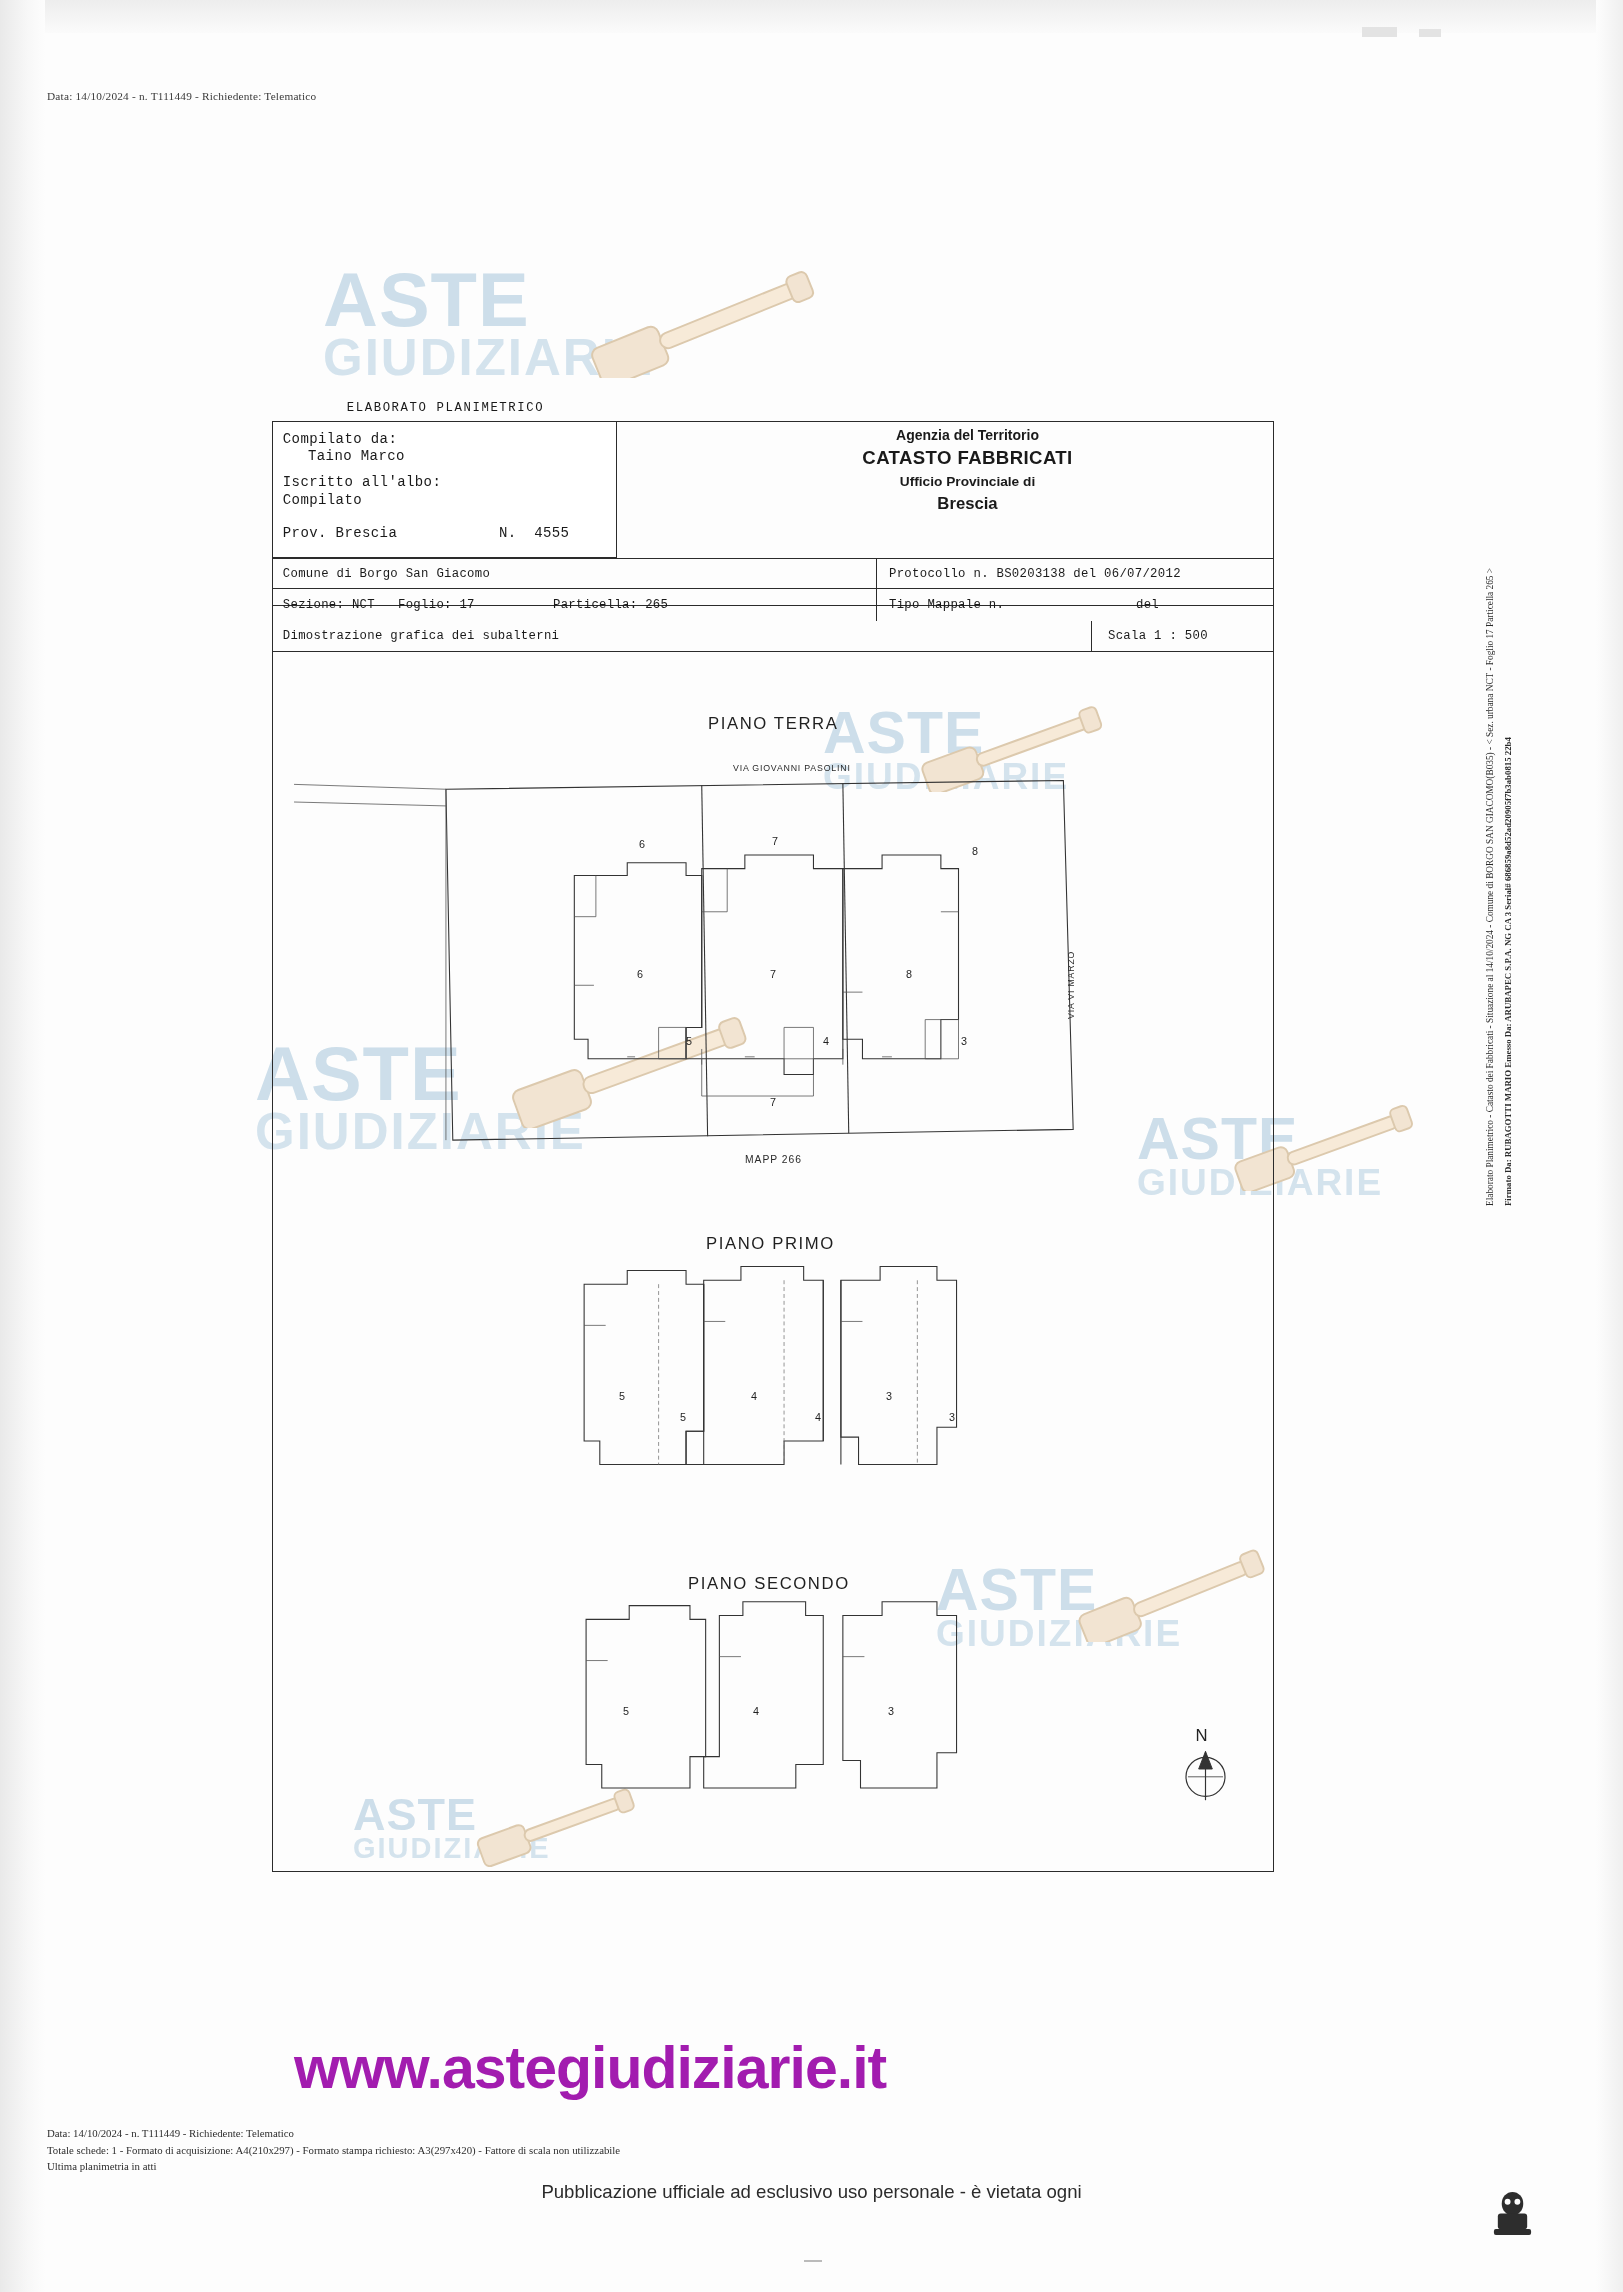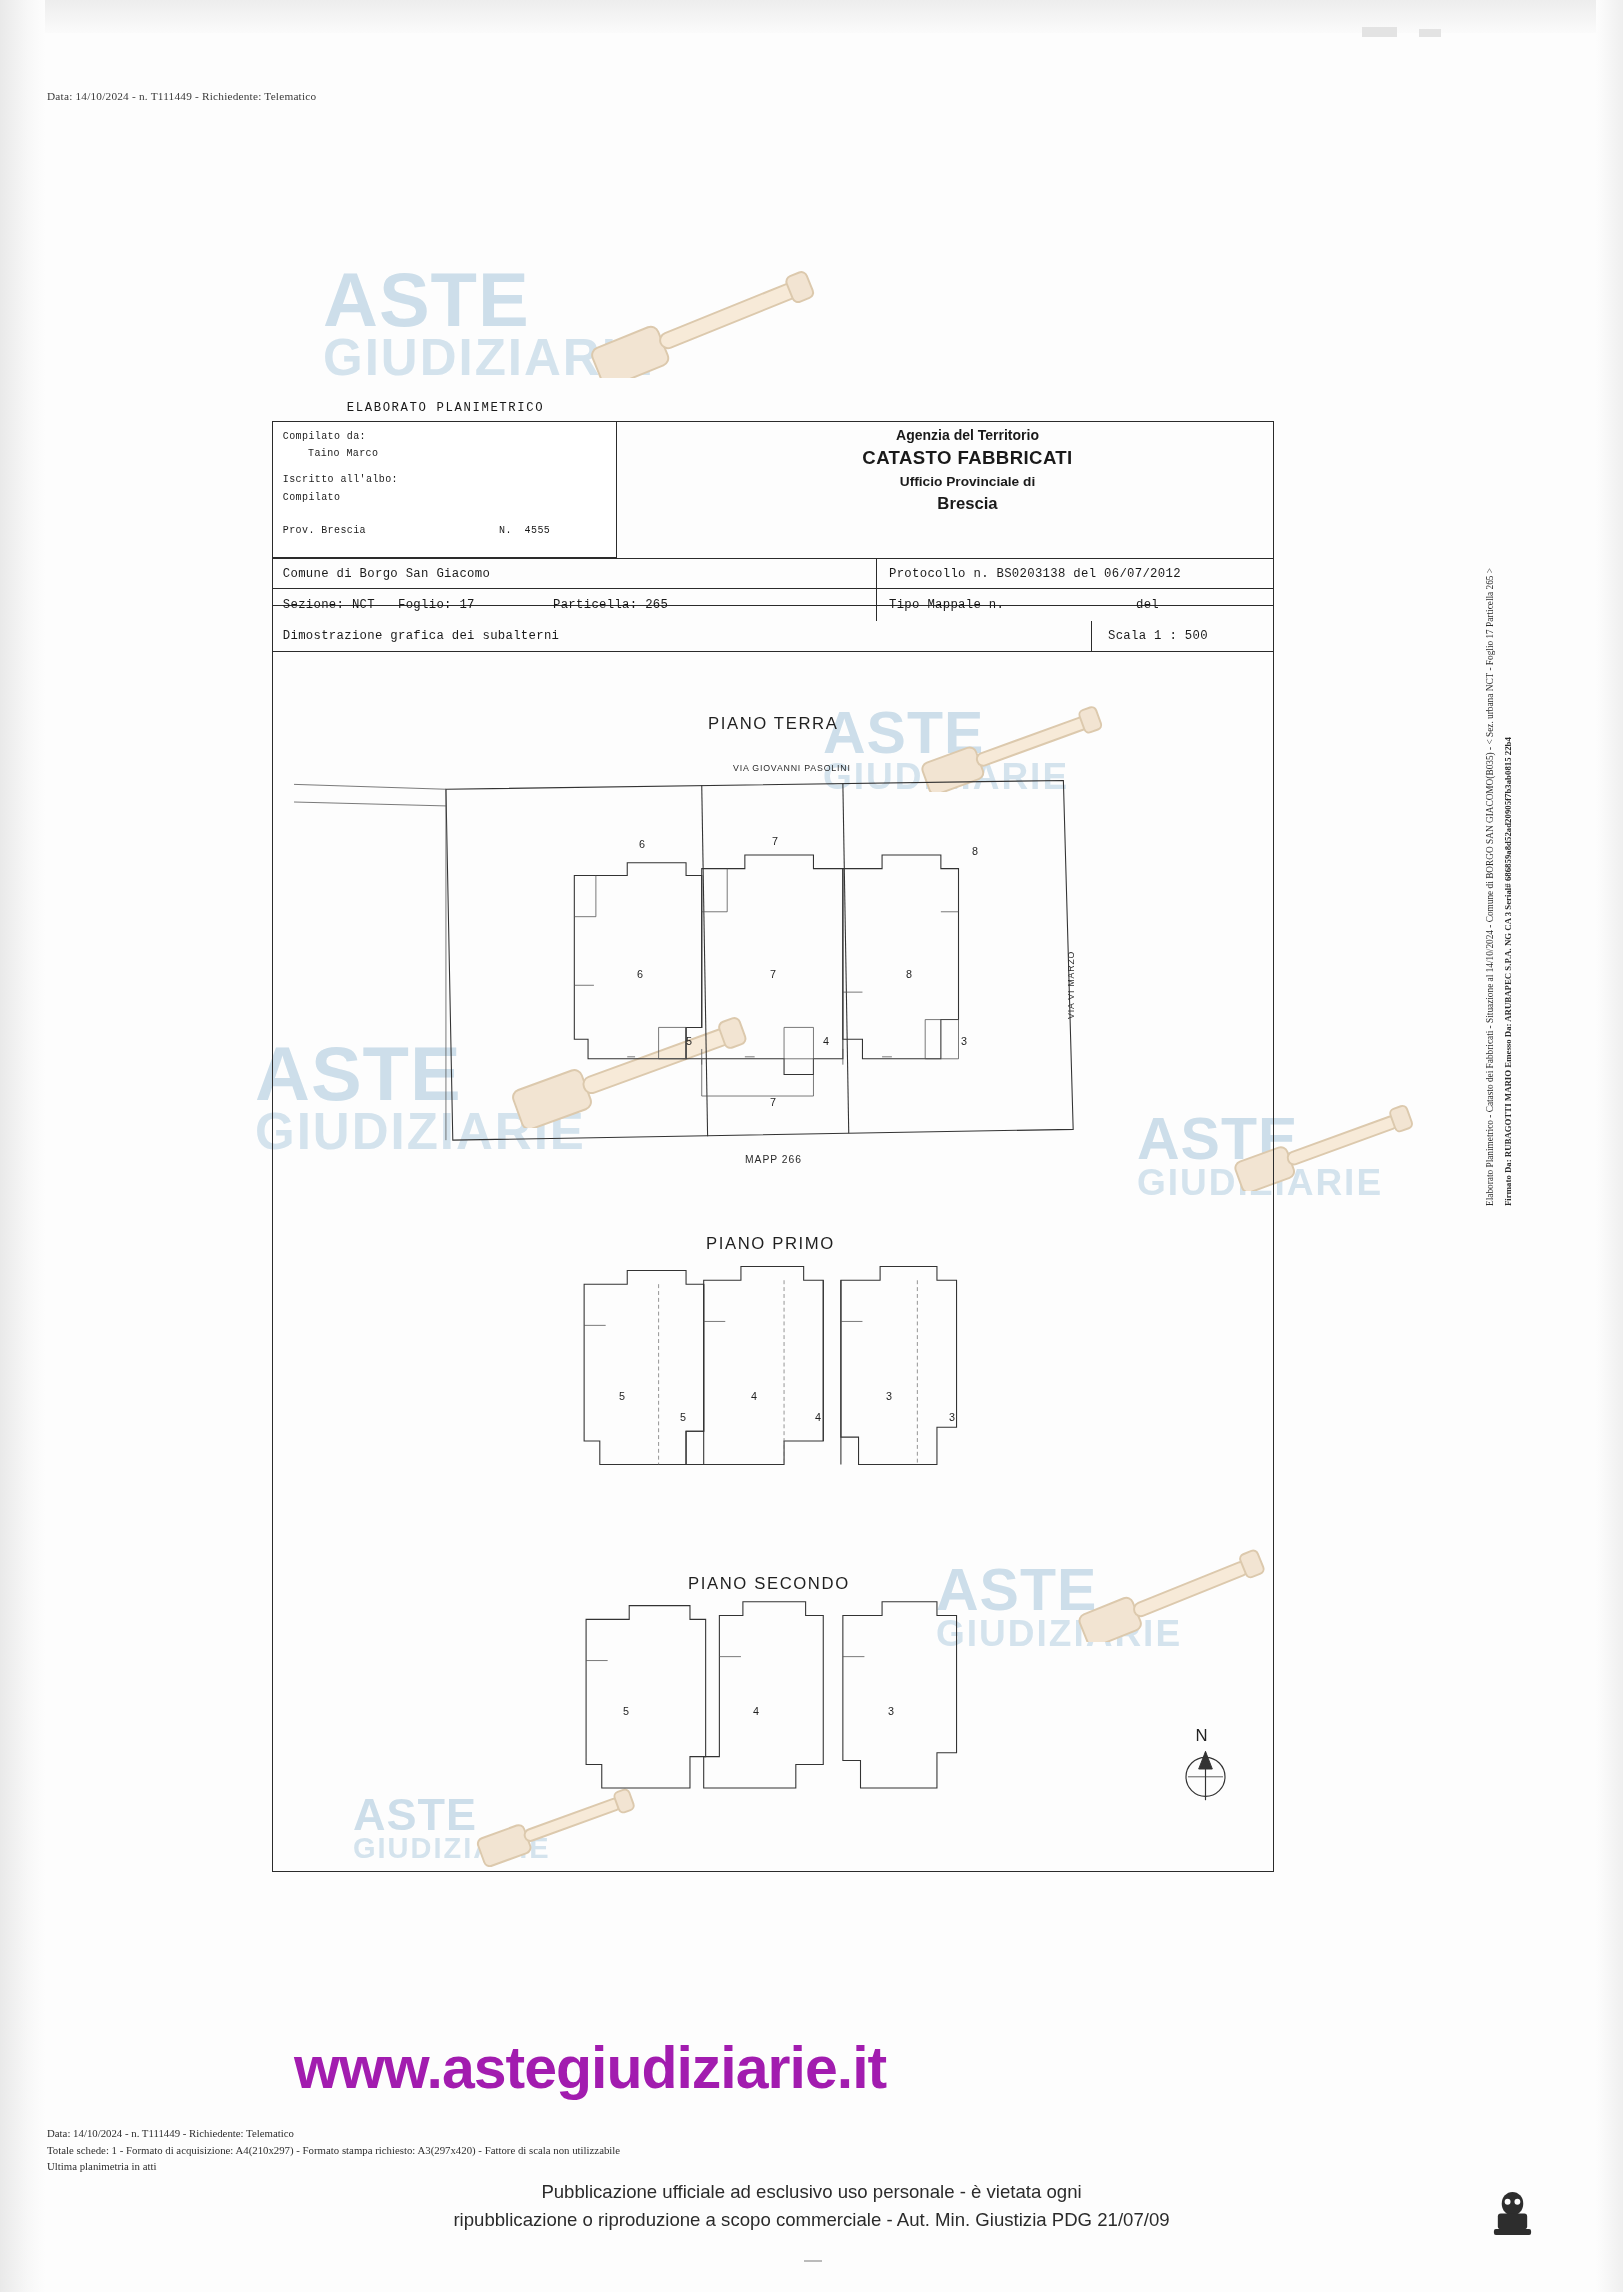--- a/index.html
+++ b/index.html
@@ -76,21 +76,21 @@
     text-align: center;
     font-family: "Liberation Mono", monospace;
     font-size: 12.3px;
     letter-spacing: 1.6px;
     color: #1a1a1a;
     background: transparent;
   }
   .box-compilato .line {
     position: absolute;
     font-family: "Liberation Mono", monospace;
-    font-size: 10px;
+    font-size: 14px;
     color: #1a1a1a;
     letter-spacing: 0.4px;
     white-space: pre;
   }
 
   .agency {
     position: absolute;
     left: 421px; top: 3.9px;
     width: 549px;
     text-align: center;
@@ -525,21 +525,20 @@
   <div class="vfooter2">Firmato Da: RUBAGOTTI MARIO Emesso Da: ARUBAPEC S.P.A. NG CA 3 Serial# 686859a8d52ad20905f7b3ab0815 22b4</div>
 
   <div class="bottom-meta">
     <div>Data: 14/10/2024 - n. T111449 - Richiedente: Telematico</div>
     <div>Totale schede: 1 - Formato di acquisizione: A4(210x297) - Formato stampa richiesto: A3(297x420) - Fattore di scala non utilizzabile</div>
     <div>Ultima planimetria in atti</div>
   </div>
 
   <div class="notice">
     <span>Pubblicazione ufficiale ad esclusivo uso personale - è vietata ogni</span>
-    <span class="l2">ripubblicazione o riproduzione a scopo commerciale - Aut. Min. Giustizia PDG 21/07/09</span>
   </div>
 
   <svg class="seal" viewBox="0 0 46 52">
     <ellipse cx="23" cy="18" rx="11" ry="12" fill="#2d2d2d"></ellipse>
     <rect x="8" y="28" width="30" height="16" rx="3" fill="#2d2d2d"></rect>
     <rect x="4" y="44" width="38" height="6" rx="2" fill="#2d2d2d"></rect>
     <circle cx="18" cy="16" r="3" fill="#fdfdfd"></circle>
     <circle cx="28" cy="16" r="3" fill="#fdfdfd"></circle>
   </svg>
   <div class="dotted-bottom"></div>

